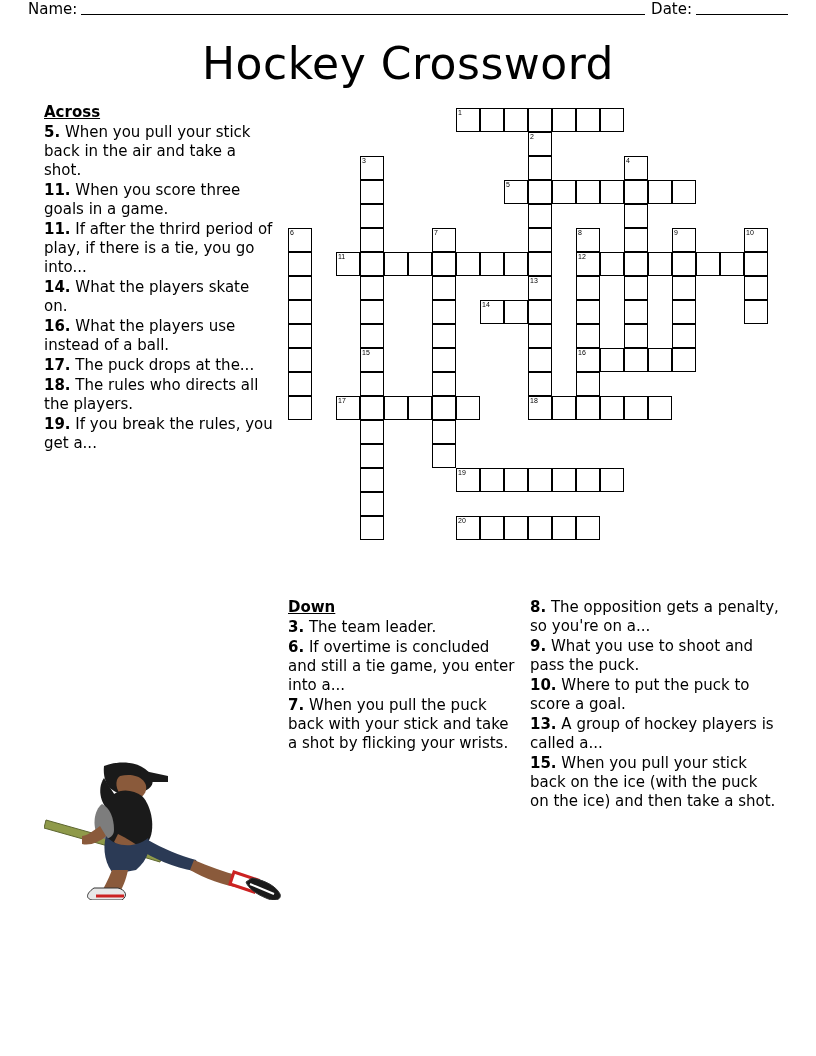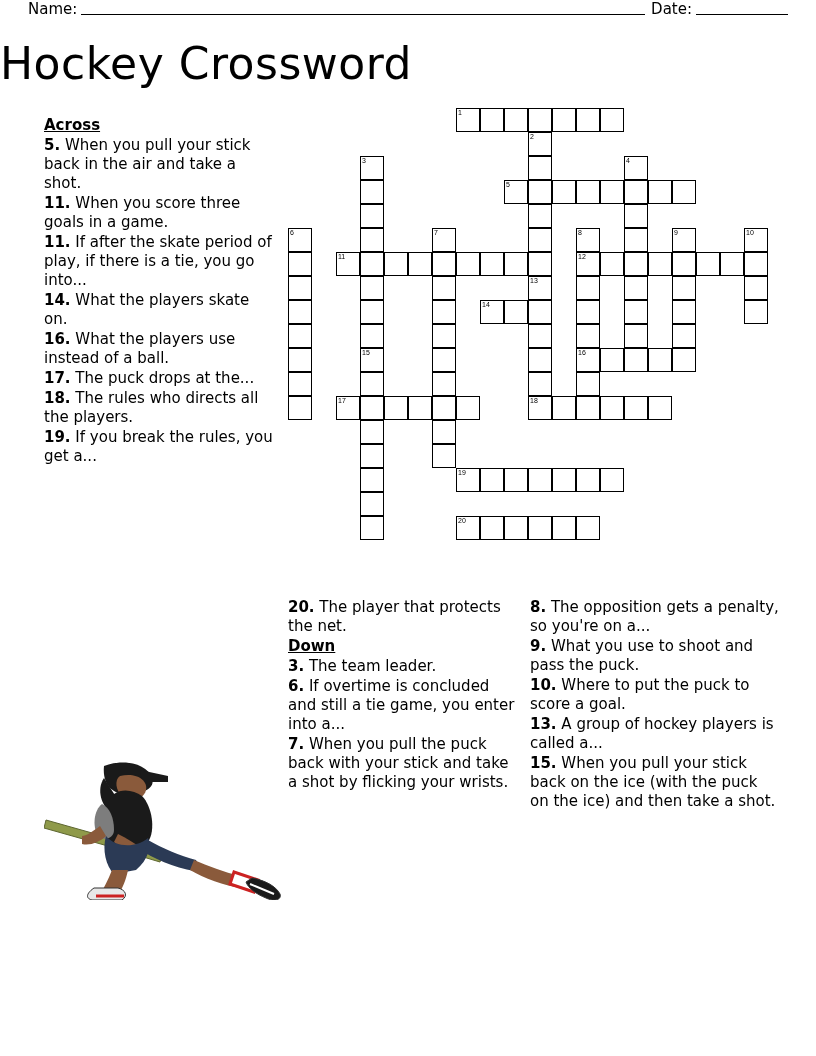--- a/index.html
+++ b/index.html
@@ -41,33 +41,34 @@
     margin: 0 0 4px 4px;
     height: 14px;
   }
 
   
   .title {
     position: absolute;
     top: 38px;
     left: 0;
     width: 816px;
+    text-align: center;
     font-size: 44px;
     font-weight: 400;
     letter-spacing: 0.5px;
   }
 
   
   .clue-col {
     position: absolute;
     font-size: 15px;
     line-height: 19px;
   }
   .clue-col-left {
-    top: 116px;
+    top: 103px;
     left: 44px;
     width: 230px;
   }
   .clue-col-mid {
     top: 598px;
     left: 288px;
     width: 232px;
   }
   .clue-col-right {
     top: 598px;
@@ -127,30 +128,29 @@
   <span class="date-label">Date:</span>
   <span class="date-rule"></span>
 </div>
 
 <div class="title">Hockey Crossword</div>
 
 <div class="clue-col clue-col-left">
   <div class="section-head">Across</div>
   <p class="clue"><b>5.</b> <span>When you pull your stick back in the air and take a shot.</span></p>
   <p class="clue"><b>11.</b> <span>When you score three goals in a game.</span></p>
-  <p class="clue"><b>11.</b> <span>If after the skate period of play, if there is a tie, you go into...</span></p>
+  <p class="clue"><b>11.</b> <span>If after the thrird period of play, if there is a tie, you go into...</span></p>
   <p class="clue"><b>14.</b> <span>What the players skate on.</span></p>
   <p class="clue"><b>16.</b> <span>What the players use instead of a ball.</span></p>
   <p class="clue"><b>17.</b> <span>The puck drops at the...</span></p>
   <p class="clue"><b>18.</b> <span>The rules who directs all the players.</span></p>
   <p class="clue"><b>19.</b> <span>If you break the rules, you get a...</span></p>
 </div>
 
 <div class="clue-col clue-col-mid">
-  <p class="clue"><b>20.</b> <span>The player that protects the net.</span></p>
   <div class="section-head">Down</div>
   <p class="clue"><b>3.</b> <span>The team leader.</span></p>
   <p class="clue"><b>6.</b> <span>If overtime is concluded and still a tie game, you enter into a...</span></p>
   <p class="clue"><b>7.</b> <span>When you pull the puck back with your stick and take a shot by flicking your wrists.</span></p>
 </div>
 
 <div class="clue-col clue-col-right">
   <p class="clue"><b>8.</b> <span>The opposition gets a penalty, so you're on a...</span></p>
   <p class="clue"><b>9.</b> <span>What you use to shoot and pass the puck.</span></p>
   <p class="clue"><b>10.</b> <span>Where to put the puck to score a goal.</span></p>

